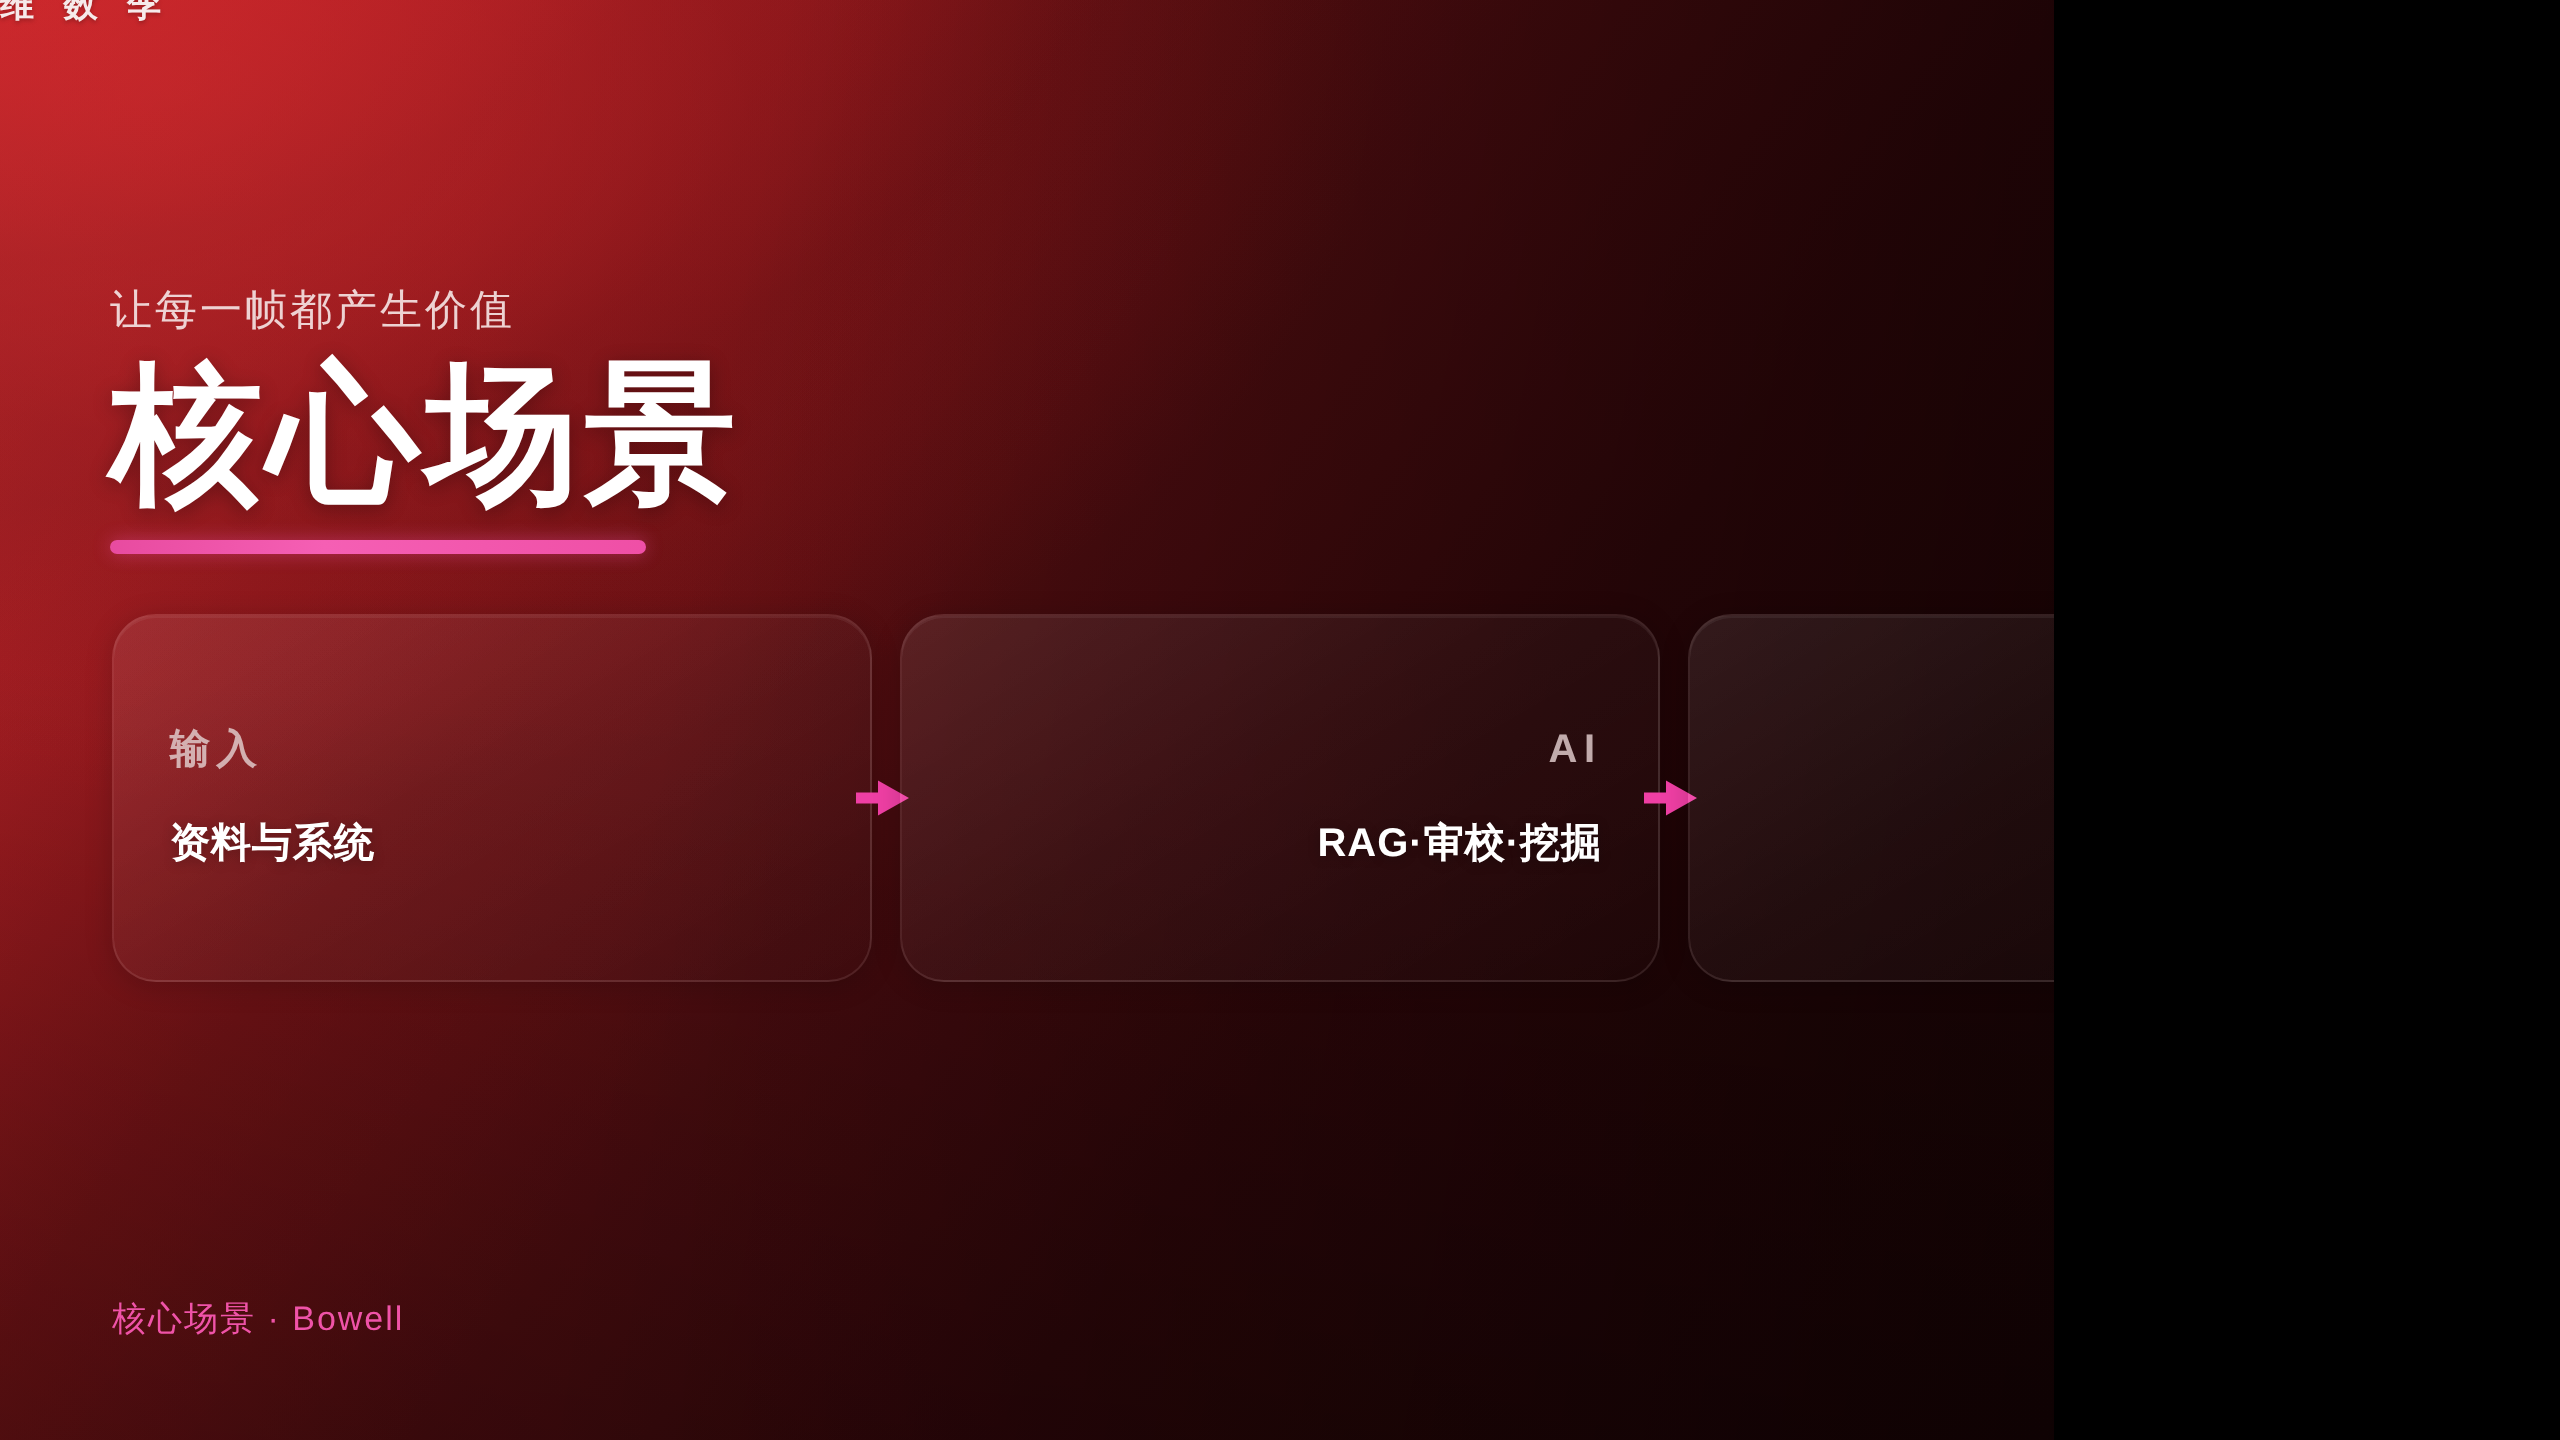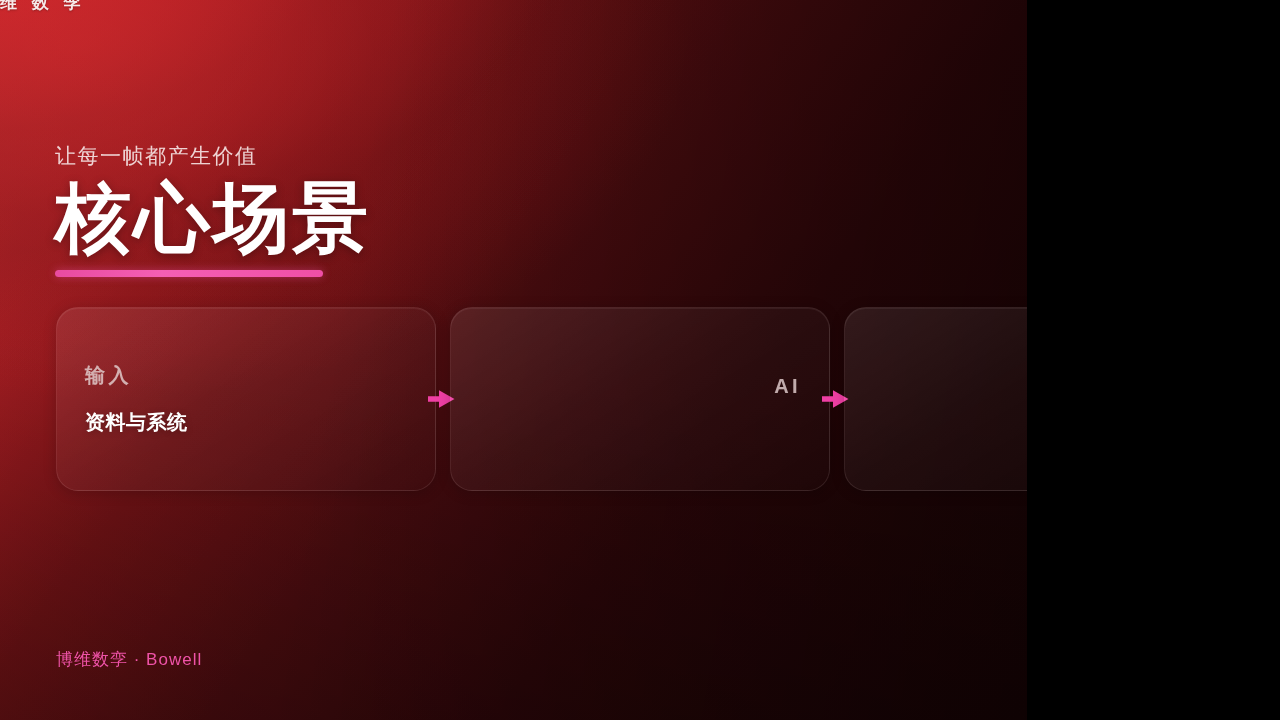--- a/index.html
+++ b/index.html
@@ -179,29 +179,30 @@
       <div class="card-title">资料与系统</div>
       <div class="connector">
         <svg width="28" height="20" viewBox="0 0 28 20" xmlns="http://www.w3.org/2000/svg">
           <path d="M0 7.2 H11 V1.2 L26.5 10 L11 18.8 V12.8 H0 Z" fill="#ef3fa4"></path>
         </svg>
       </div>
     </div>
 
     <div class="card">
       <div class="card-label">AI</div>
+      <div class="card-title">RAG·审校·挖掘</div>
       <div class="connector">
         <svg width="28" height="20" viewBox="0 0 28 20" xmlns="http://www.w3.org/2000/svg">
           <path d="M0 7.2 H11 V1.2 L26.5 10 L11 18.8 V12.8 H0 Z" fill="#ef3fa4"></path>
         </svg>
       </div>
     </div>
 
 
     <div class="card">
       <div class="card-label">验收</div>
     </div>
 
   </div>
 
-  <div id="footer">博维数孪 · Bowell</div>
+  <div id="footer">核心场景 · Bowell</div>
 
 </div>
 
 </body></html>

